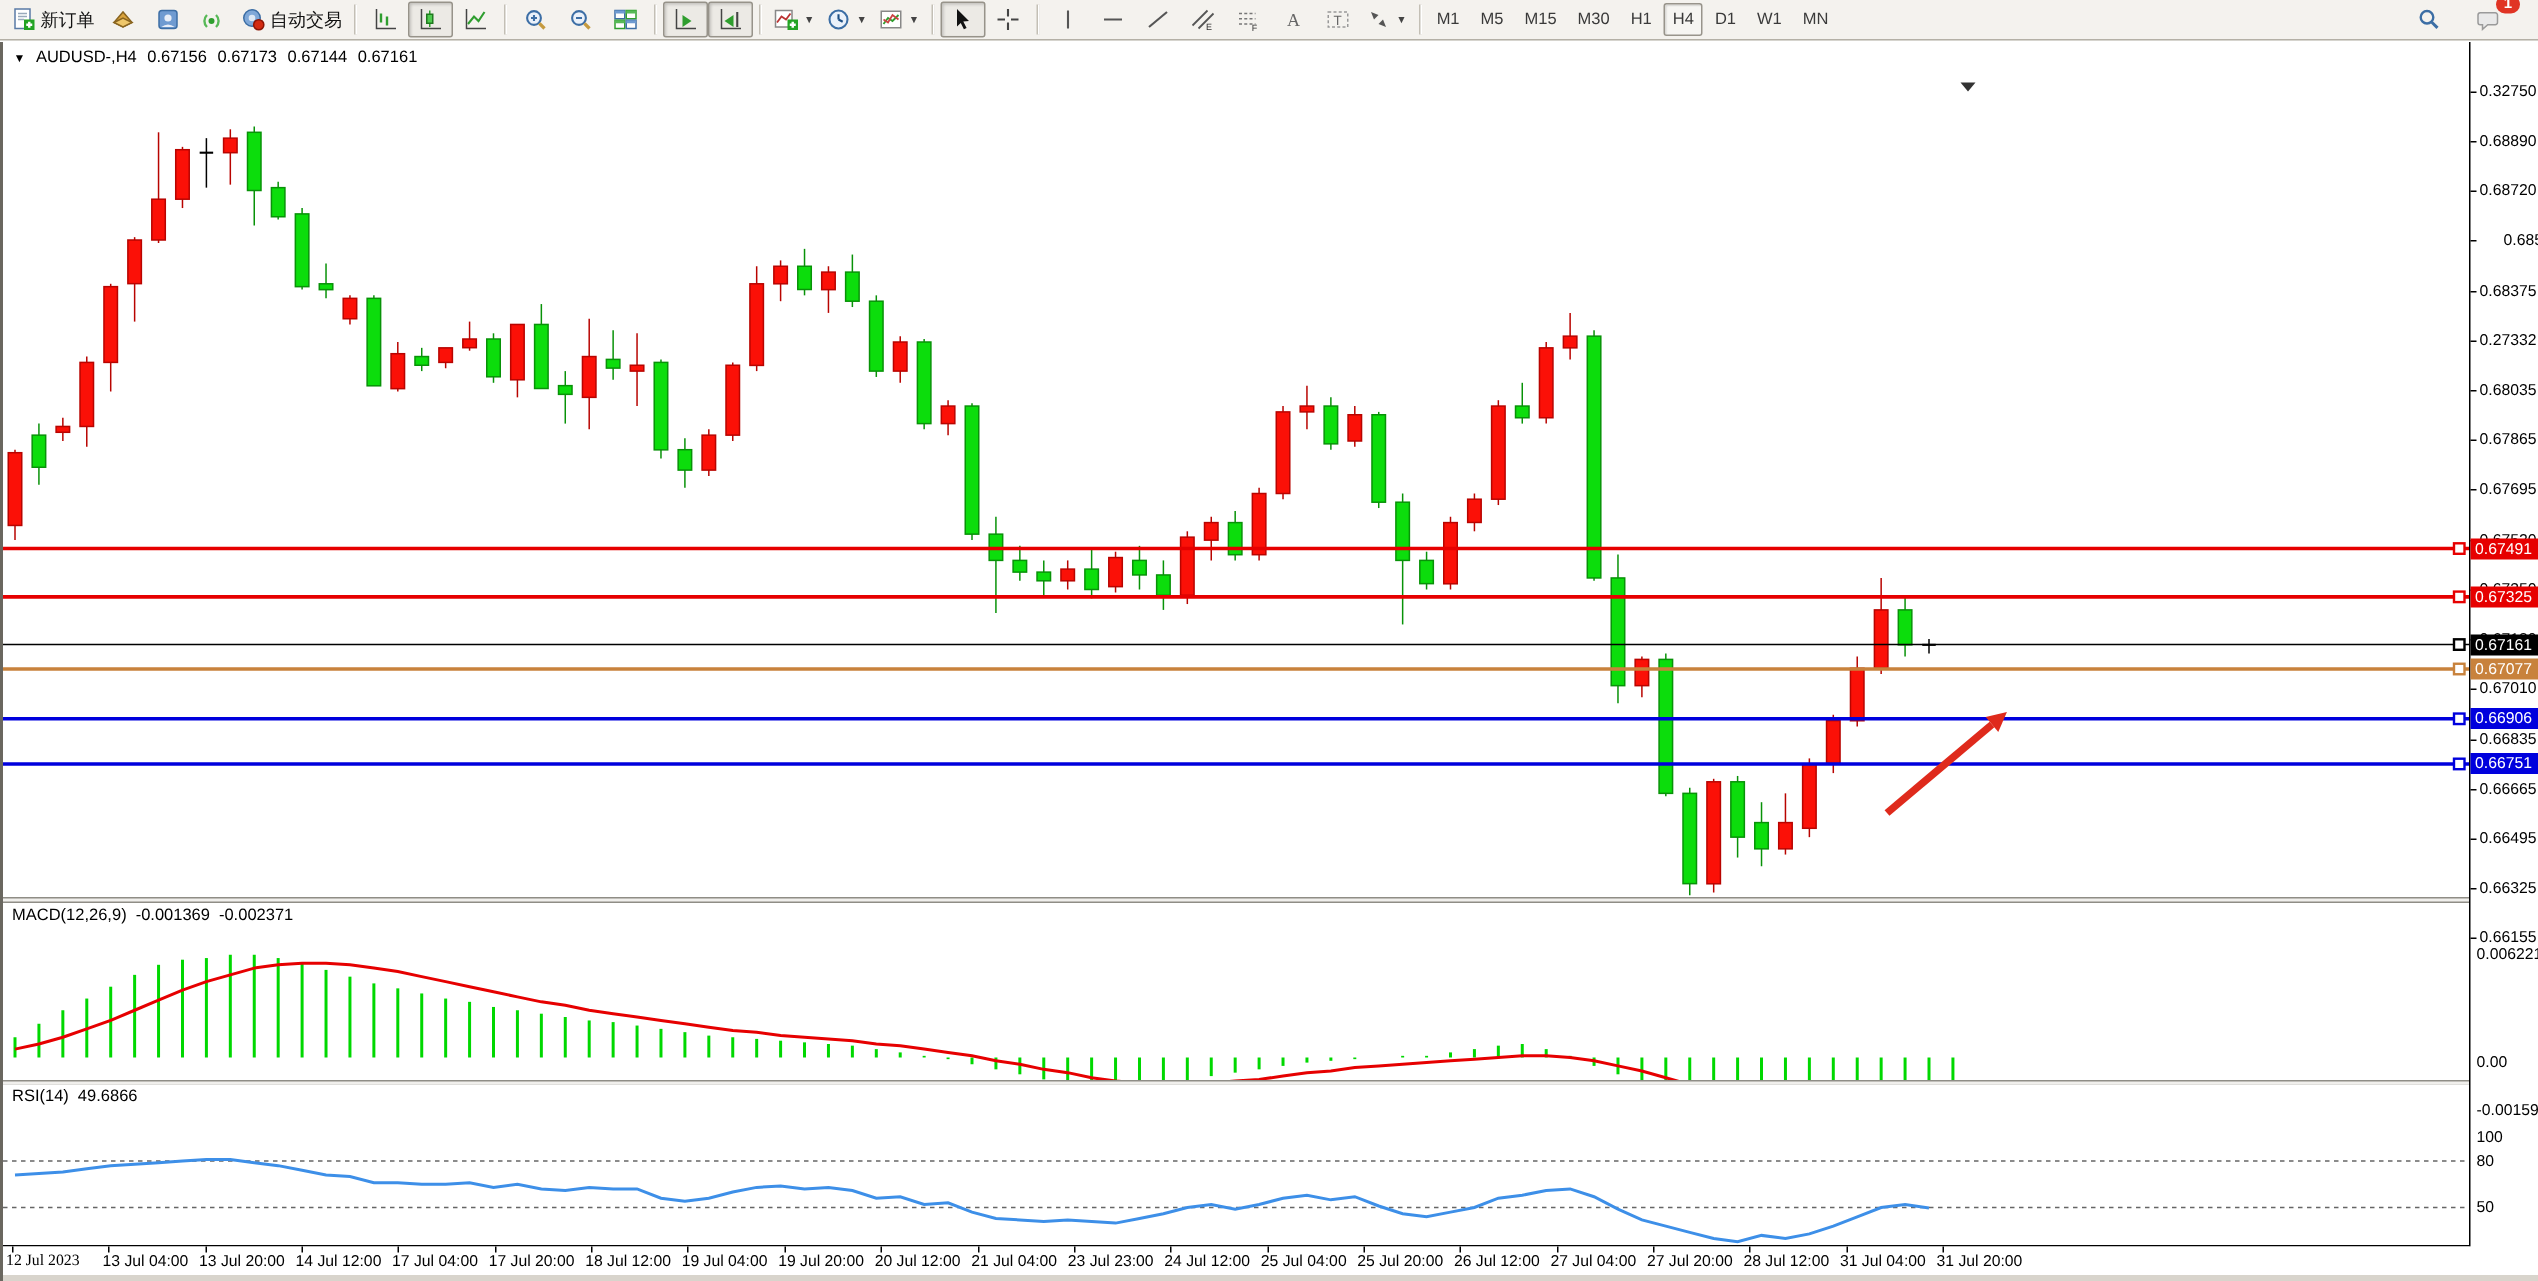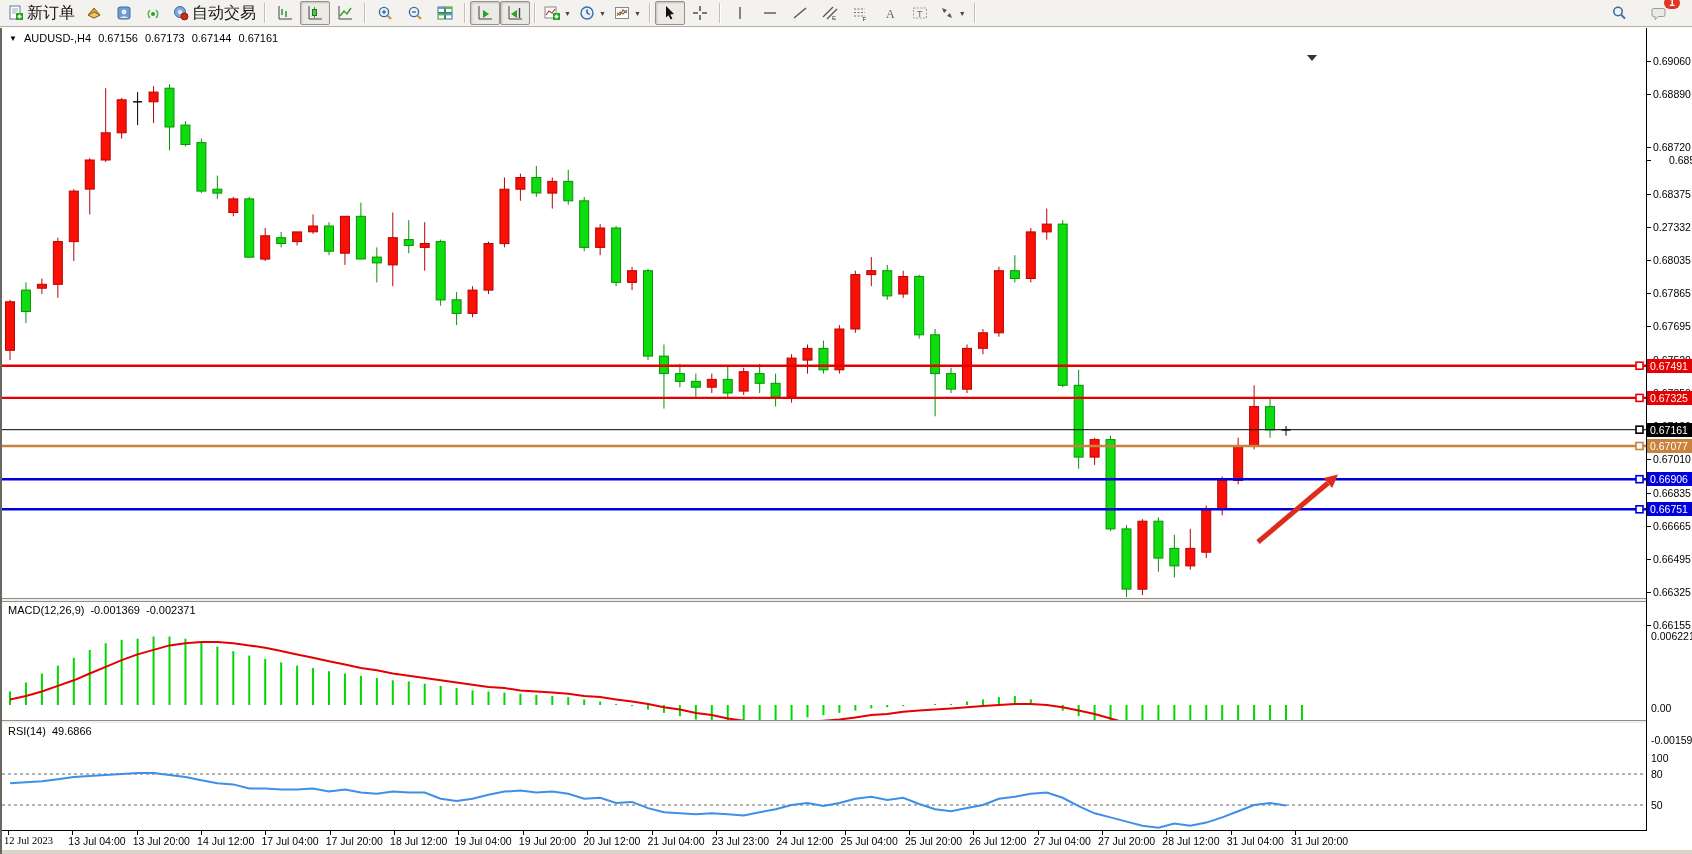--- a/index.html
+++ b/index.html
@@ -4,21 +4,21 @@
 <style>
   html,body{margin:0;padding:0;background:#fff;}
   .app{position:relative;width:1692px;height:854px;overflow:hidden;background:#fff;
        font-family:"Liberation Sans",sans-serif;-webkit-font-smoothing:antialiased;}
   
   .toolbar{position:absolute;left:0;top:0;width:1692px;height:27px;background:#f4f2ee;
            border-bottom:1px solid #b4b0a6;display:flex;align-items:center;padding:0 4px;box-sizing:border-box;}
   .tb-btn{height:22px;min-width:22px;display:flex;align-items:center;justify-content:center;
           gap:3px;padding:0 3px;border:1px solid transparent;border-radius:2px;cursor:default;}
   .tb-btn.active{background:#eceae5;border:1px solid #97938a;box-shadow:inset 1px 1px 2px rgba(0,0,0,.18);}
-  .tb-label{font-size:16px;color:#111;white-space:nowrap;}
+  .tb-label{font-size:12px;color:#111;white-space:nowrap;}
   .tb-sep{width:1px;height:20px;background:#c3bfb5;border-right:1px solid #fff;margin:0 4px;}
   .dd{font-size:7px;color:#444;margin-left:1px;}
   .tf-btn{font-size:11px;color:#3a3a3a;height:20px;padding:0 5px;display:flex;align-items:center;
           border:1px solid transparent;border-radius:2px;}
   .tf-btn.active{background:#f6f5f2;border:1px solid #98948b;box-shadow:inset 1px 1px 1px rgba(0,0,0,.12);}
   .tb-right{margin-left:auto;display:flex;align-items:center;gap:10px;padding-right:14px;}
   .badge{position:absolute;top:-5px;right:-7px;background:#e03424;color:#fff;border-radius:8px;
          font-size:10px;line-height:12px;min-width:12px;text-align:center;padding:0 2px;font-weight:700;}
   .icon16{width:16px;height:16px;display:block;}
   
@@ -242,20 +242,31 @@
     </div>
     <div class="tb-btn">
       <svg class="icon16" viewBox="0 0 16 16">
           <polygon points="3,3 8,5 5,8" fill="#555"></polygon>
           <polygon points="13,13 8,11 11,8" fill="#555"></polygon>
         </svg>
       <span class="dd">▼</span>
     </div>
     <div class="tb-sep"></div>
 
+    <div id="tf-group" style="display:flex;align-items:center;gap:2px;">
+        <div class="tf-btn">M1</div>
+        <div class="tf-btn">M5</div>
+        <div class="tf-btn">M15</div>
+        <div class="tf-btn">M30</div>
+        <div class="tf-btn">H1</div>
+        <div class="tf-btn active">H4</div>
+        <div class="tf-btn">D1</div>
+        <div class="tf-btn">W1</div>
+        <div class="tf-btn">MN</div>
+      </div>
 
     <div class="tb-right">
       <div class="tb-btn">
         <svg class="icon16" viewBox="0 0 16 16">
             <circle cx="7" cy="6.5" r="4.2" fill="none" stroke="#3c6ea5" stroke-width="1.6"></circle>
             <line x1="10.2" y1="9.8" x2="14" y2="13.6" stroke="#3c6ea5" stroke-width="2"></line>
           </svg>
       </div>
       <div class="tb-btn" style="position:relative;">
         <svg class="icon16" viewBox="0 0 16 16">
@@ -561,23 +572,23 @@
           <polyline points="8,60.3 23.95,59.3 39.9,58.3 55.849999999999994,56.2 71.8,54.1 87.75,53.1 103.69999999999999,52.1 119.64999999999999,51.0 135.6,50.0 151.54999999999998,50.0 167.5,52.1 183.45,54.1 199.39999999999998,57.2 215.35,60.3 231.29999999999998,61.4 247.25,65.5 263.2,65.5 279.15,66.5 295.09999999999997,66.5 311.05,65.5 327,68.6 342.95,66.5 358.9,69.6 374.84999999999997,70.7 390.79999999999995,68.6 406.75,69.6 422.7,69.6 438.65,75.8 454.59999999999997,77.9 470.54999999999995,75.8 486.5,71.7 502.45,68.6 518.4,67.6 534.35,69.6 550.3,68.6 566.25,70.7 582.1999999999999,75.8 598.15,74.8 614.1,80.0 630.05,78.9 646,85.1 661.9499999999999,89.3 677.9,90.3 693.85,91.3 709.8,90.3 725.75,91.3 741.6999999999999,92.4 757.65,89.3 773.5999999999999,86.2 789.55,82.0 805.5,80.0 821.4499999999999,83.1 837.4,80.0 853.3499999999999,75.8 869.3,73.8 885.25,76.9 901.1999999999999,74.8 917.15,81.0 933.0999999999999,86.2 949.05,88.2 965,85.1 980.9499999999999,82.0 996.9,75.8 1012.8499999999999,73.8 1028.8,70.7 1044.75,69.6 1060.7,74.8 1076.6499999999999,83.1 1092.6,90.3 1108.55,94.4 1124.5,98.6 1140.45,102.7 1156.3999999999999,104.8 1172.35,100.6 1188.3,102.7 1204.25,99.6 1220.2,94.4 1236.1499999999999,88.2 1252.1,82.0 1268.05,80.0 1284,82.4" fill="none" stroke="#3d8fe8" stroke-width="2"></polyline>
         </svg>
       <div class="ind-label" style="top:2px;">
         <span>RSI(14)</span>
         <span>49.6866</span>
       </div>
     </div>
     <div class="pane-bottom"></div>
 
     <div class="axis-col" id="axis-col">
-        <div class="ptick" style="top: 27px;">0.69060</div>
+        <div class="ptick" style="top: 27px;">0.32750</div>
         <div class="ptick" style="top: 60px;">0.68890</div>
-        <div class="ptick" style="top: 93px; margin-top: 20px;">0.68720</div>
+        <div class="ptick" style="top: 93px;">0.68720</div>
         <div class="ptick" style="top: 126px; padding-left: 16px;">0.68550</div>
         <div class="ptick" style="top: 160px;">0.68375</div>
         <div class="ptick" style="top: 193px;">0.27332</div>
         <div class="ptick" style="top: 226px;">0.68035</div>
         <div class="ptick" style="top: 259px;">0.67865</div>
         <div class="ptick" style="top: 292px;">0.67695</div>
         <div class="ptick" style="top: 326px;">0.67520</div>
         <div class="ptick" style="top: 359px;">0.67350</div>
         <div class="ptick" style="top: 392px;">0.67180</div>
         <div class="ptick" style="top: 425px;">0.67010</div>

